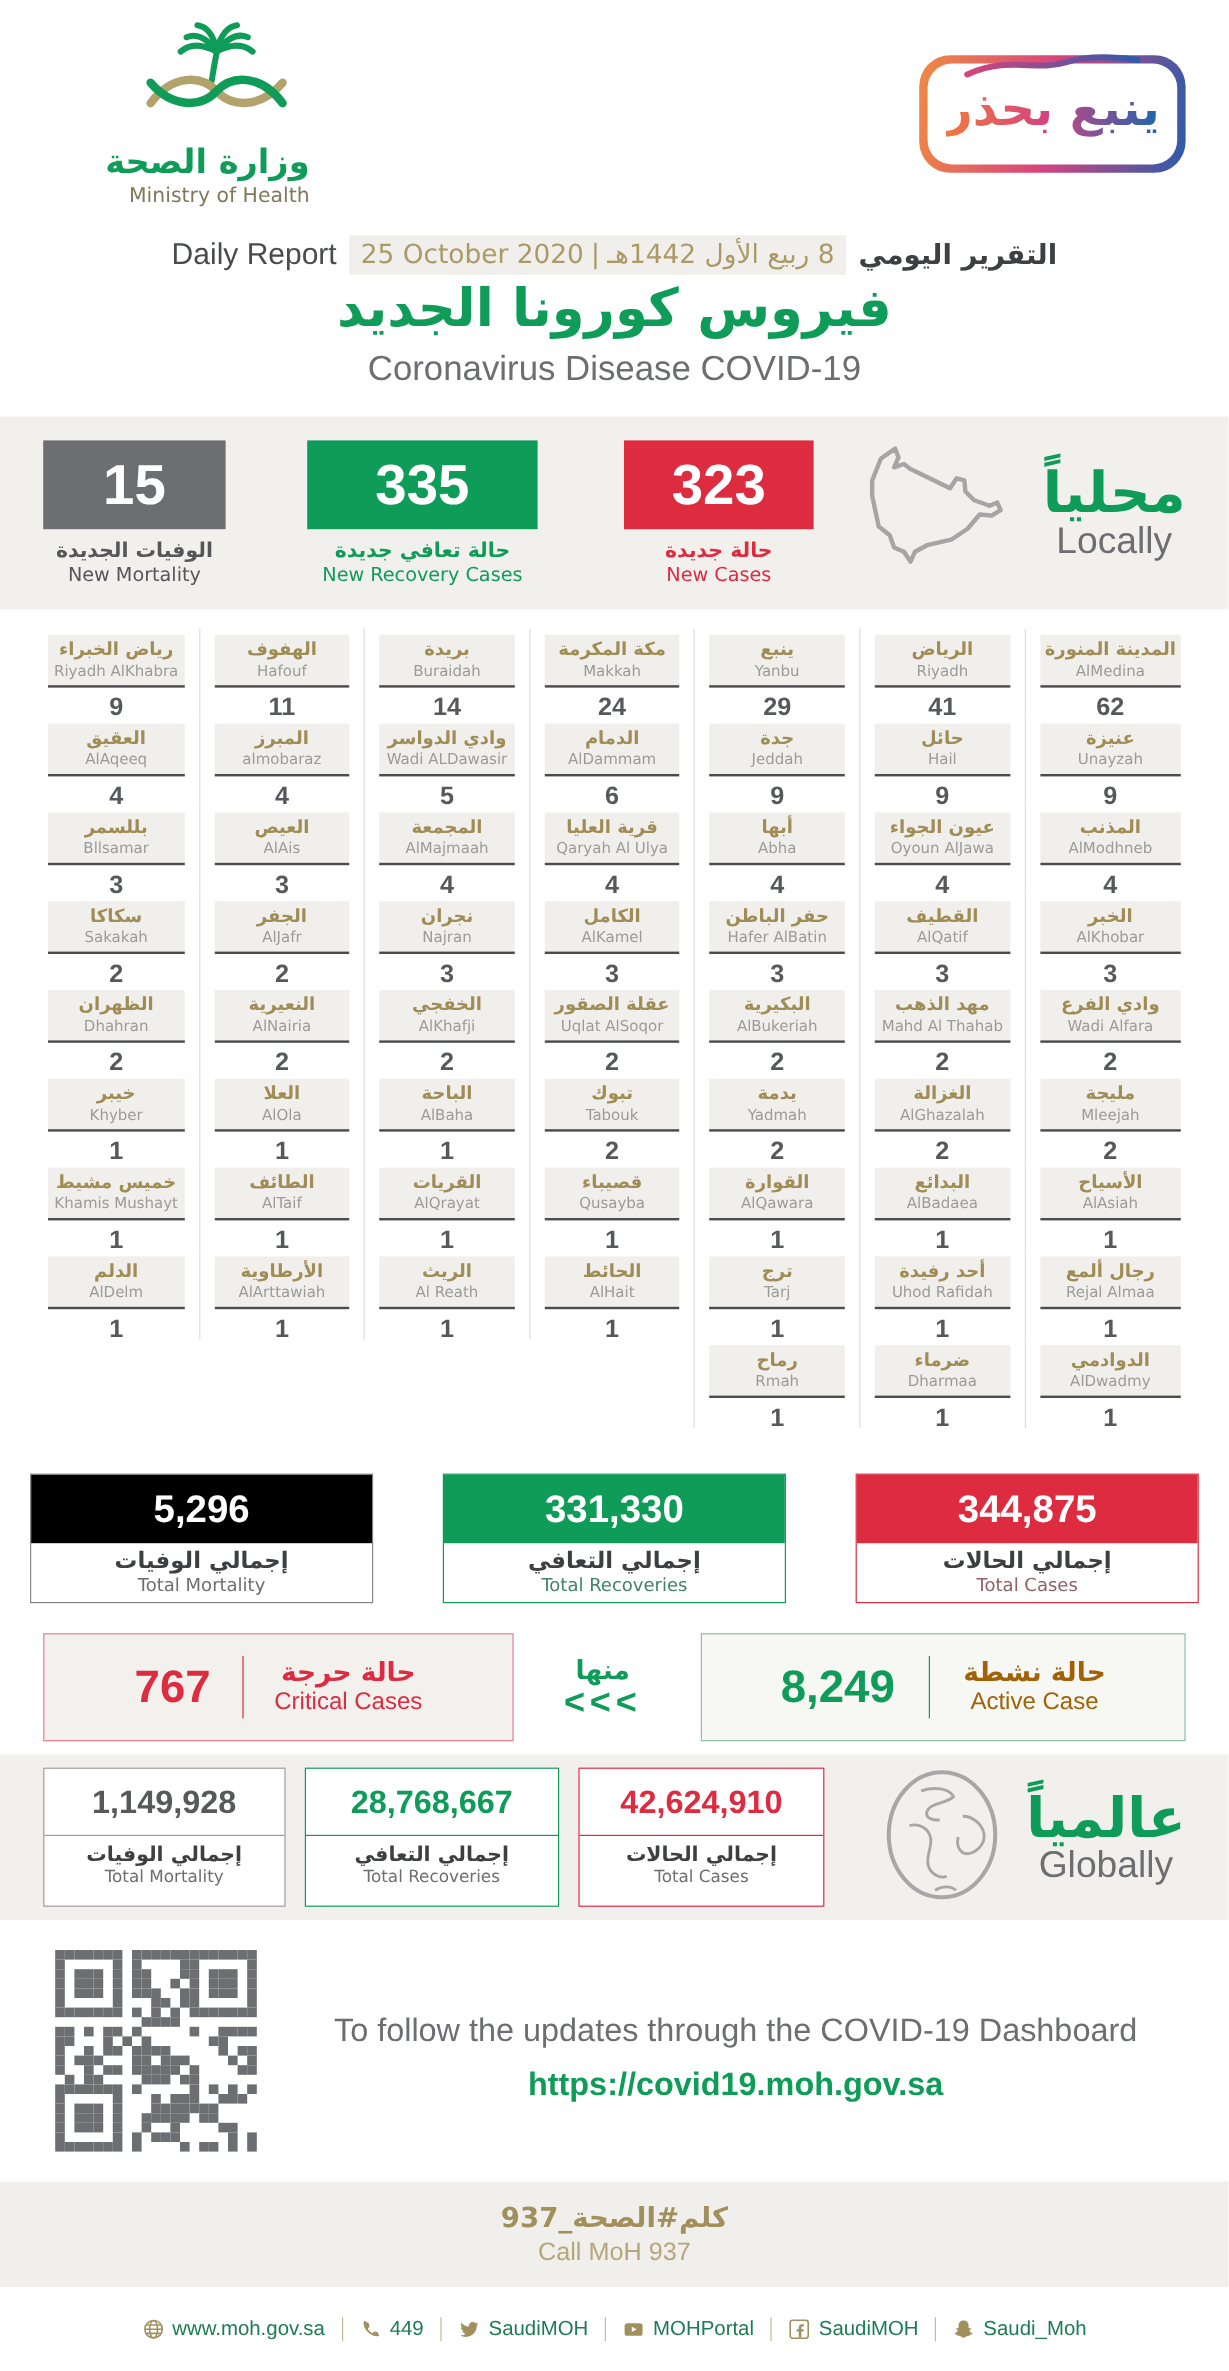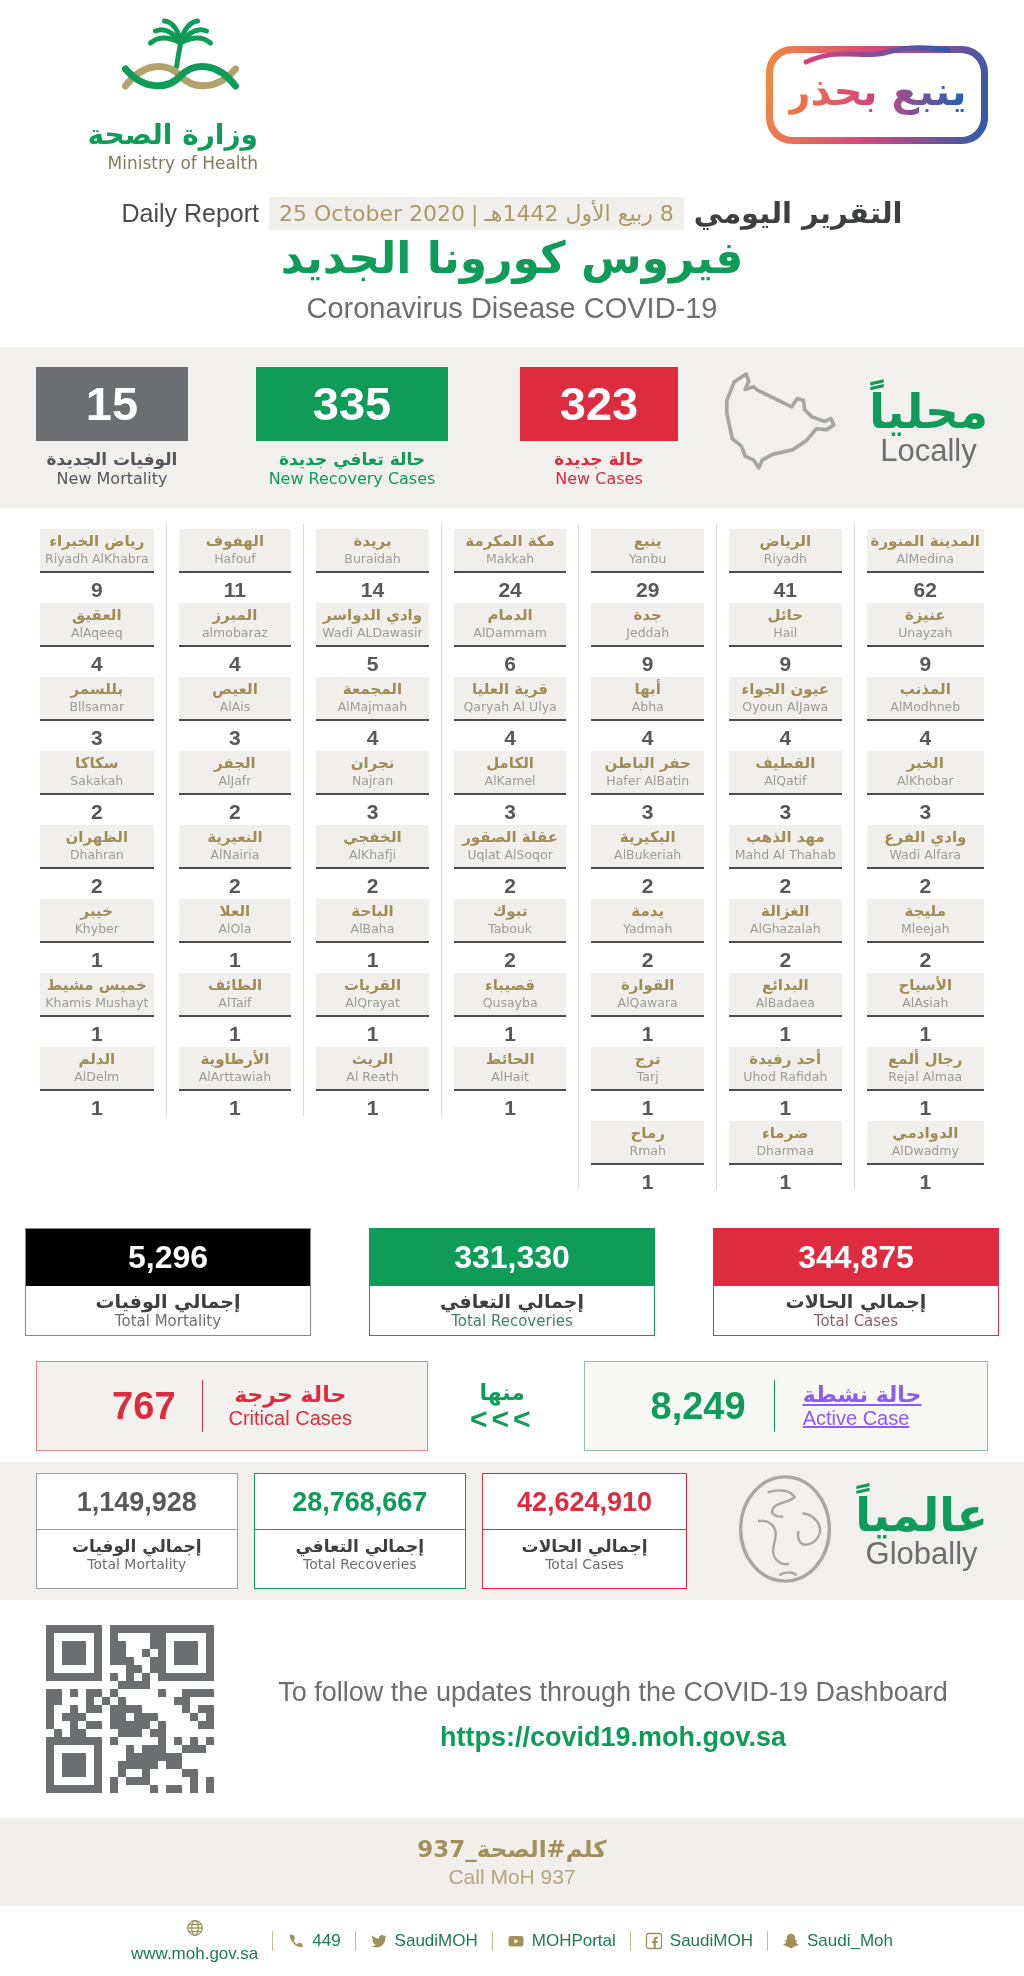--- a/index.html
+++ b/index.html
@@ -19,21 +19,21 @@
                  display:flex; align-items:center; justify-content:center; }
   .badge-text { font-size:40px; font-weight:bold; line-height:1; padding-bottom:8px;
                 background:linear-gradient(90deg,#ef7a3d,#d8447d 45%,#1f63b0);
                 -webkit-background-clip:text; background-clip:text; color:transparent; }
   .badge-swoosh { position:absolute; top:-4px; left:36px; }
   .report-line { position:absolute; top:196px; left:0; right:0; display:flex;
                  justify-content:center; align-items:center; gap:10px; }
   .rl-en { font-size:25px; color:#4a4b4d; font-family:"Liberation Sans",sans-serif; }
   .date-chip { background:#f0efec; color:#ab9a66; font-size:22px; padding:4px 10px;
                display:flex; align-items:center; gap:6px; }
-  .rl-ar { font-size:29px; font-weight:bold; color:#3e3f41; }
+  .rl-ar { font-size:23px; font-weight:bold; color:#3e3f41; }
   .title-ar { position:absolute; top:232px; width:100%; text-align:center;
               font-size:44px; font-weight:bold; color:#0f9b58; }
   .title-en { position:absolute; top:292px; width:100%; text-align:center;
               font-size:29px; color:#6d6e71; font-family:"Liberation Sans",sans-serif; }
 
   
   .sec-stats { height:161px; background:#f1f0ec; display:flex; align-items:center; padding:0 36px; }
   .stat { text-align:center; }
   .stat-num { height:74px; line-height:74px; color:#fff; font-size:47px; font-weight:bold; }
   .stat-ar { font-size:17px; font-weight:bold; margin-top:8px; }
@@ -80,21 +80,21 @@
   .crit-labels { text-align:center; color:#dd2b40; }
   .cl-ar { font-size:22px; font-weight:bold; }
   .cl-en { font-size:20px; font-family:"Liberation Sans",sans-serif; }
   .minha { margin-left:42px; text-align:center; color:#0f9b58; }
   .minha-ar { font-size:22px; font-weight:bold; }
   .minha-ch { font-size:30px; font-weight:bold; letter-spacing:4px; line-height:28px; }
   .act-box { margin-left:auto; width:404px; height:90px; background:#f7f7f4; border:1px solid #8fbfa6;
              display:flex; align-items:center; justify-content:center; gap:28px; }
   .act-num { color:#0f9b58; font-size:38px; font-weight:bold; }
   .act-box .vdiv { background:#0f9b58; }
-  .act-labels { color:#8b5cf6;text-decoration:underline; }
+  .act-labels { text-align:center; color:#a16207; }
 
   
   .sec-global { height:138px; background:#f1f0ec; display:flex; align-items:center; padding:0 36px; gap:16px; }
   .gbox { background:#fff; text-align:center; border:1px solid; height:116px; }
   .gbox.gray  { width:226px; border-color:#9b9c9f; }
   .gbox.green { width:238px; border-color:#0f9b58; }
   .gbox.red   { width:230px; border-color:#dd2b40; }
   .g-num { height:56px; line-height:56px; font-size:27px; font-weight:bold; border-bottom:1px solid; }
   .gbox.gray  .g-num { color:#58595b; border-color:#9b9c9f; }
   .gbox.green .g-num { color:#0f9b58; border-color:#0f9b58; }
@@ -114,21 +114,21 @@
   .qrt-ar { font-size:21px; font-weight:bold; color:#4a4b4d; }
   .qrt-en { font-size:27px; color:#6d6e71; margin-top:12px; font-family:"Liberation Sans",sans-serif; }
   .qrt-url { font-size:27px; font-weight:bold; color:#0f9b58; margin-top:14px; font-family:"Liberation Sans",sans-serif; }
 
   
   .sec-call { height:88px; background:#f0efeb; display:flex; flex-direction:column; align-items:center; justify-content:center; }
   .call-ar { font-size:23px; font-weight:bold; color:#a2905c; }
   .call-en { font-size:21px; color:#b5a67c; margin-top:3px; font-family:"Liberation Sans",sans-serif; }
   .sec-footer { height:70px; background:#fff; display:flex; align-items:center; justify-content:center; }
   .f-item { display:flex; align-items:center; gap:7px; padding:0 14px; border-left:1px solid #c8bb90; }
-  .f-item:first-child { border-left:none;flex-direction:column; }
+  .f-item:first-child { border-left:none; }
   .f-label { color:#1d7c52; font-size:17px; font-family:"Liberation Sans",sans-serif; }
   .f-icon { display:flex; align-items:center; }
 </style>
 </head>
 <body>
 
 <div class="page">
 
   <div class="sec-header">
     <div class="logo">

